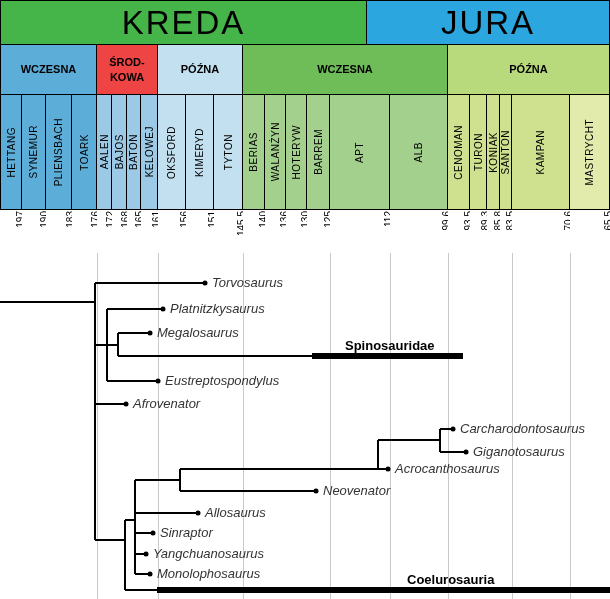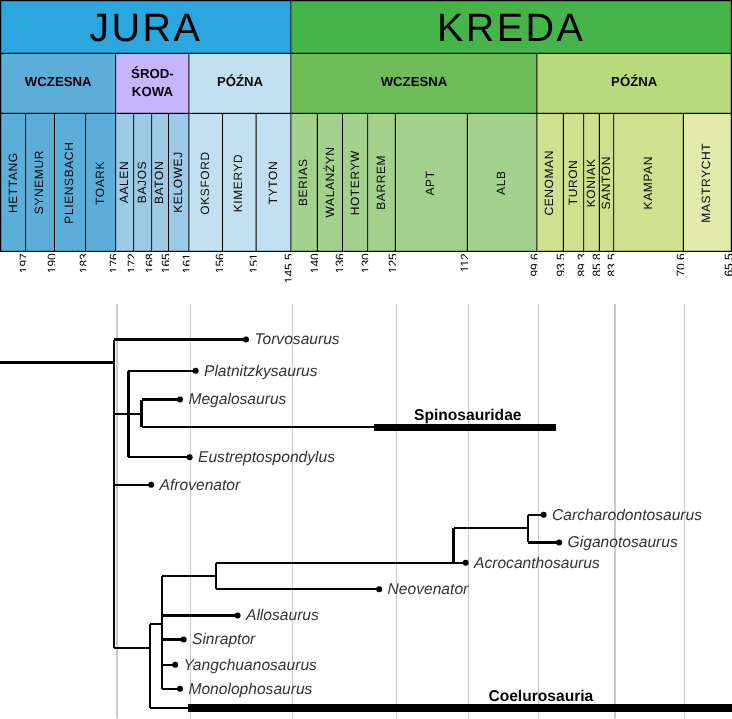--- a/index.html
+++ b/index.html
@@ -28,32 +28,32 @@
                font-style:italic;font-size:13px;fill:#333}
   .clade-label{font-family:"Liberation Sans","DejaVu Sans",sans-serif;
                font-weight:bold;font-size:13px;fill:#000}
 </style>
 </head>
 <body>
 
 <div id="app">
   <div id="timescale">
     <div class="row periods">
+        <div class="cell" style="width: 367px; background: rgb(69, 181, 73);">
+          <span>KREDA</span>
+        </div>
         <div class="cell" style="width: 243px; background: rgb(43, 166, 222);">
           <span>JURA</span>
-        </div>
-        <div class="cell" style="width: 367px; background: rgb(69, 181, 73);">
-          <span>KREDA</span>
         </div>
       </div>
     <div class="row epochs">
         <div class="cell" style="width: 97px; background: rgb(93, 173, 217);">
           <span>WCZESNA</span>
         </div>
-        <div class="cell" style="width: 61px; background: #c4b5fd;">
+        <div class="cell" style="width: 61px; background: #ef4444;">
           <span>ŚROD-KOWA</span>
         </div>
         <div class="cell" style="width: 85px; background: rgb(195, 224, 241);">
           <span>PÓŹNA</span>
         </div>
         <div class="cell" style="width: 205px; background: rgb(111, 189, 89);">
           <span>WCZESNA</span>
         </div>
         <div class="cell" style="width: 162px; background: rgb(184, 218, 125);">
           <span>PÓŹNA</span>

